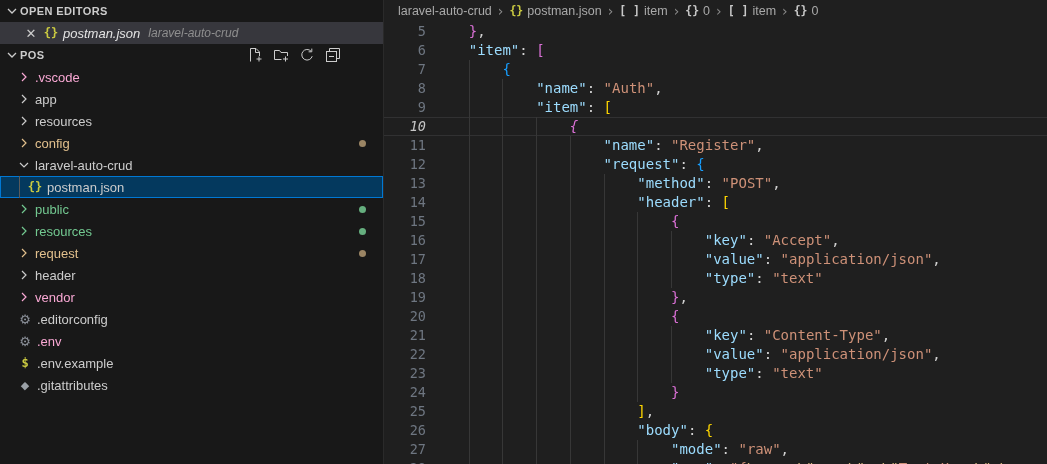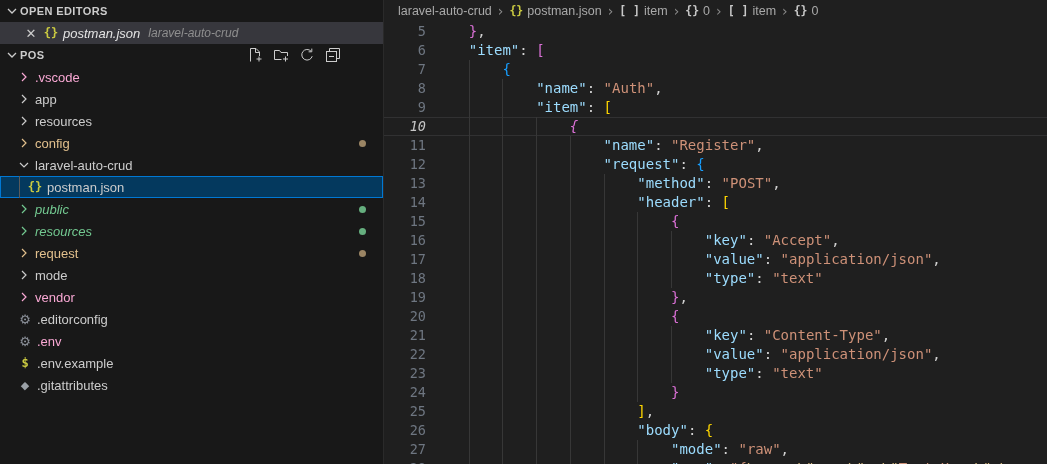--- a/index.html
+++ b/index.html
@@ -20,21 +20,21 @@
            font-size:12px;width:18px;text-align:center;flex:none;}
   .oe-name{font-style:italic;font-size:13px;color:#e4e4e4;margin-left:3px;}
   .oe-desc{font-style:italic;font-size:12px;color:#8f8f8f;margin-left:8px;}
   .pos-actions{margin-left:auto;margin-right:42px;display:flex;gap:9px;}
   .act{width:17px;height:17px;display:flex;align-items:center;justify-content:center;cursor:pointer;}
 
   .tree-row{padding-left:16px;position:relative;font-size:13px;cursor:pointer;}
   .tree-row .lbl{margin-left:3px;white-space:nowrap;}
   .tree-row.file-child{padding-left:26px;}
   .c-normal{color:#cccccc;} .c-dim{color:#f9a8d4;}
-  .c-modified{color:var(--git_modified);} .c-untracked{color:var(--git_untracked);font-style:italic;}
+  .c-modified{color:var(--git_modified);} .c-untracked{color:var(--git_untracked);}
   .tree-row.selected{background:var(--selection_bg);box-shadow:inset 0 0 0 1px var(--selection_border);}
   .tree-guide{position:absolute;left:19px;top:0;bottom:0;width:1px;background:#5a5a5a;}
   .badge{margin-left:auto;margin-right:17px;width:7px;height:7px;border-radius:50%;flex:none;opacity:.85;}
   .badge.modified{background:var(--git_modified);opacity:.65;}
   .badge.untracked{background:var(--git_untracked);}
   .fic{width:18px;text-align:center;flex:none;font-size:12px;}
   .fic.gear{color:#8a8f98;font-size:13px;}
   .fic.dollar{color:var(--icon_json);font-weight:700;font-family:"DejaVu Sans Mono",monospace;}
   .fic.git{color:#9aa0a6;font-size:11px;}
 
@@ -190,21 +190,21 @@
           </span>
           <span class="lbl c-modified">request</span>
           <span class="badge modified"></span>
         </div>
         <div class="row tree-row">
           <span class="chev c-normal">
             <svg width="16" height="16" viewBox="0 0 16 16">
               <path d="M6 4l4 4-4 4" fill="none" stroke="currentColor" stroke-width="1.2"></path>
             </svg>
           </span>
-          <span class="lbl c-normal">mode</span>
+          <span class="lbl c-normal">header</span>
         </div>
         <div class="row tree-row">
           <span class="chev c-dim">
             <svg width="16" height="16" viewBox="0 0 16 16">
               <path d="M6 4l4 4-4 4" fill="none" stroke="currentColor" stroke-width="1.2"></path>
             </svg>
           </span>
           <span class="lbl c-dim">vendor</span>
         </div>
         <div class="row tree-row">

